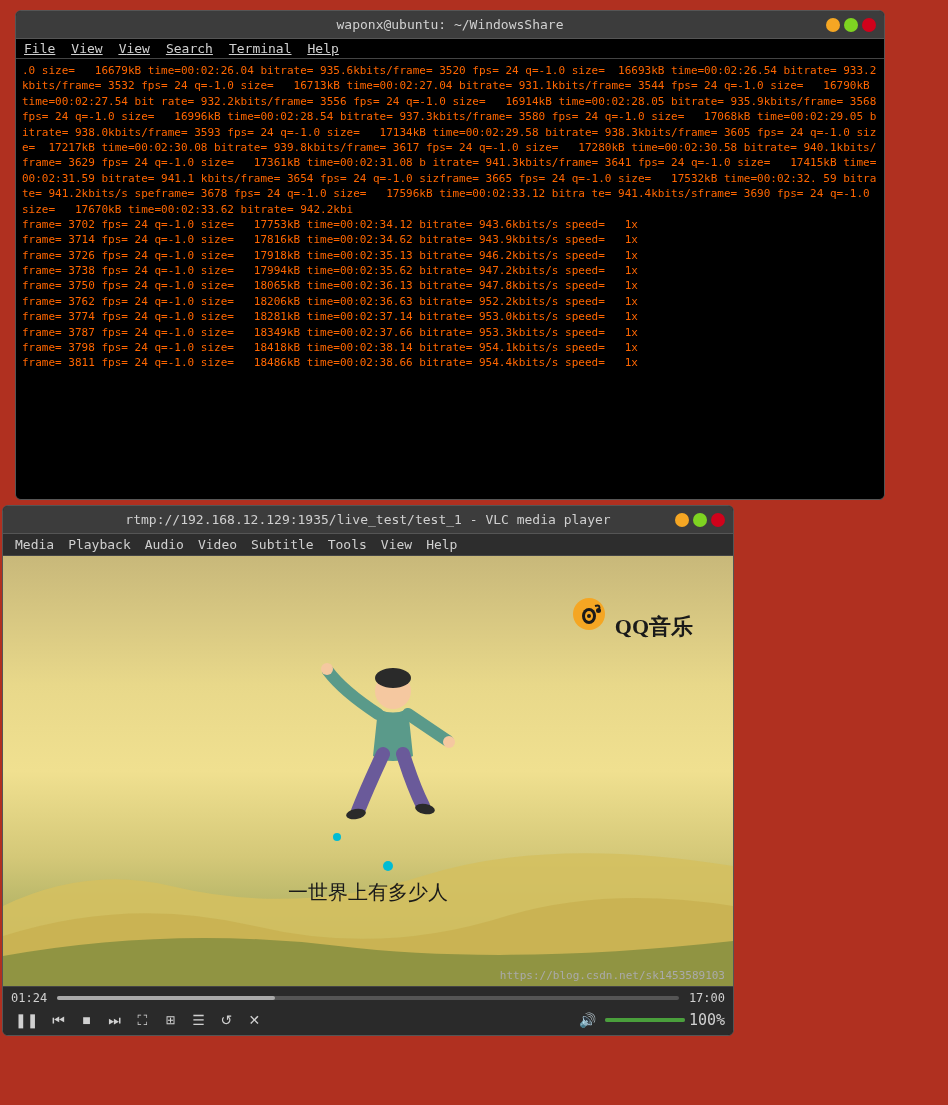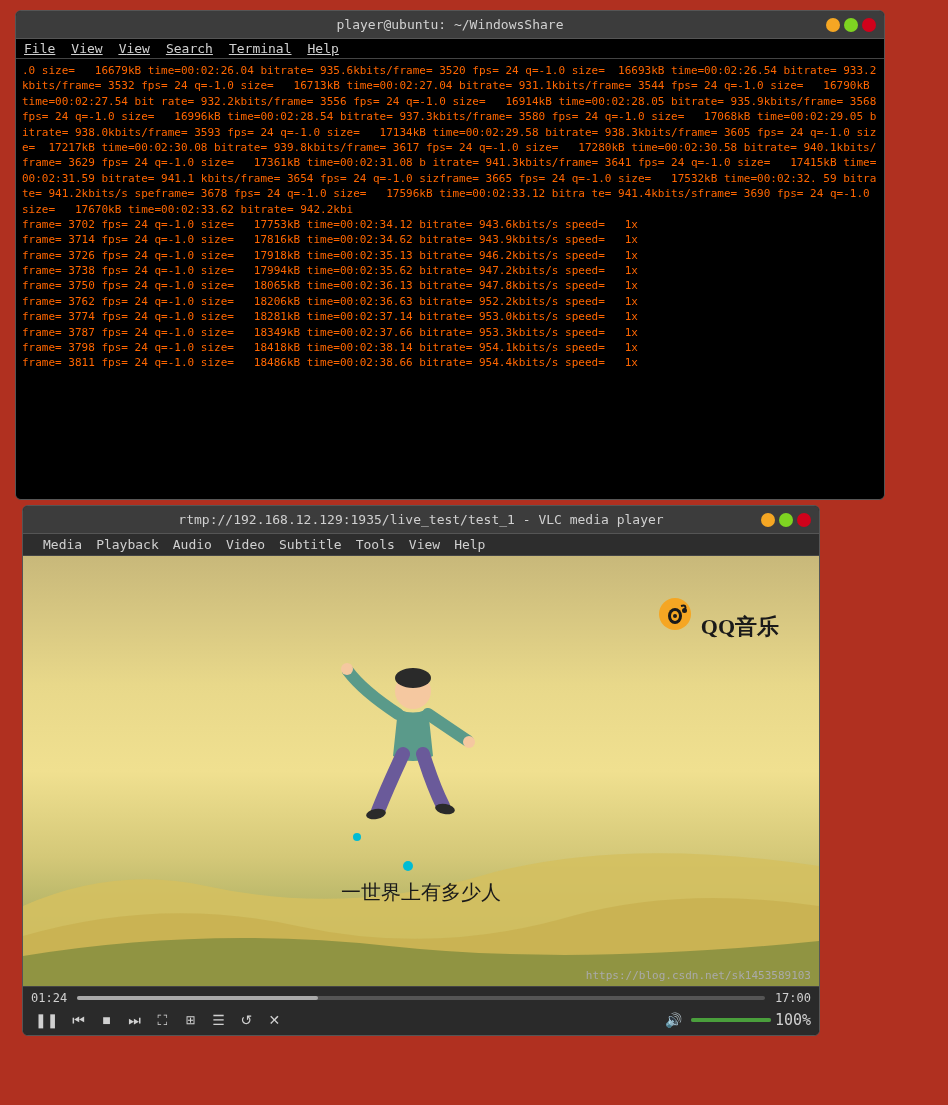--- a/index.html
+++ b/index.html
@@ -93,34 +93,34 @@
 
     .terminal-output pre {
       white-space: pre-wrap;
       word-break: break-all;
     }
 
     
     .vlc-window {
       position: absolute;
       top: 505px;
-      left: 22px;
-      width: 798px;
+      left: 2px;
+      width: 732px;
       background: #1a1a1a;
       border: 1px solid #555;
       border-radius: 6px;
       overflow: hidden;
     }
 
     
     .vlc-menubar {
       background: #2d2d2d;
       display: flex;
       gap: 14px;
-      padding: 3px 20px;
+      padding: 3px 12px;
       border-bottom: 1px solid #444;
     }
 
     .vlc-menubar span {
       color: #d0d0d0;
       font-size: 13px;
       cursor: pointer;
     }
 
     
@@ -282,21 +282,21 @@
       position: absolute;
       border-radius: 50%;
       background: #00bcd4;
     }
   </style>
 </head>
 <body>
 
 <div class="terminal-window">
   <div class="window-titlebar">
-    <span class="window-title">player@ubuntu: ~/WindowsShare</span>
+    <span class="window-title">waponx@ubuntu: ~/WindowsShare</span>
     <div class="window-controls">
       <button class="window-btn btn-minimize"></button>
       <button class="window-btn btn-maximize"></button>
       <button class="window-btn btn-close"></button>
     </div>
   </div>
   <div class="terminal-menubar">
     <span>File</span>
     <span>View</span>
     <span>View</span>

